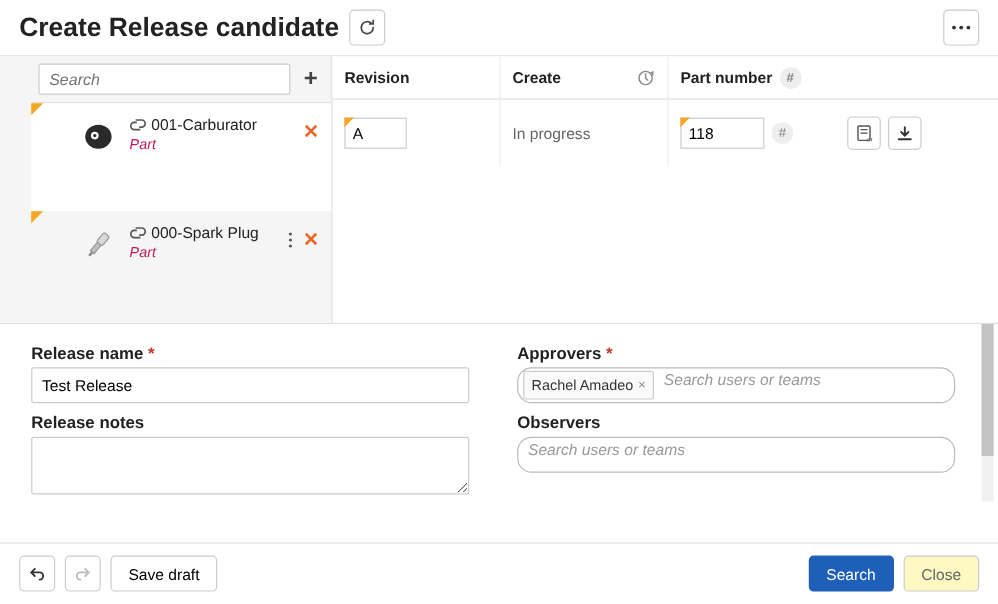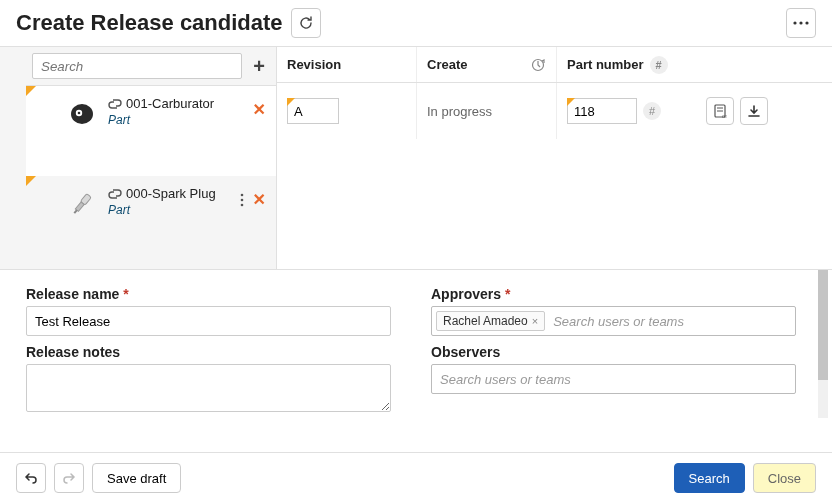--- a/index.html
+++ b/index.html
@@ -12,21 +12,21 @@
 .sidebar { width: 277px; background: #f5f5f5; border-right: 1px solid #e0e0e0; display: flex; flex-direction: column; padding-left: 26px; }
 .search-row { display: flex; align-items: center; padding: 6px; gap: 6px; border-bottom: 1px solid #e0e0e0; }
 .search-input { flex: 1; height: 26px; border: 1px solid #ccc; border-radius: 2px; padding: 0 8px; font-style: italic; color: #999; background: #fff; }
 .add-btn { width: 22px; height: 22px; font-size: 20px; font-weight: bold; color: #444; display: flex; align-items: center; justify-content: center; cursor: pointer; }
 .part-item { position: relative; display: flex; align-items: flex-start; padding: 10px 10px 10px 14px; background: #f5f5f5; height: 90px; }
 .part-item.selected { background: #fff; }
 .corner-flag { position: absolute; left: 0; top: 0; width: 0; height: 0; border-top: 10px solid #f5a623; border-right: 10px solid transparent; }
 .part-thumb { width: 32px; height: 32px; margin: 2px 10px 0 26px; display: flex; align-items: center; justify-content: center; }
 .part-info { flex: 1; }
 .part-name-row { display: flex; align-items: center; gap: 4px; font-size: 13px; color: #222; }
-.part-type { font-size: 12px; color: #0c4a6e; font-style: italic; margin-top: 2px; }
+.part-type { font-size: 12px; color: #be185d; font-style: italic; margin-top: 2px; }
 .part-actions { display: flex; align-items: center; gap: 8px; margin-top: 4px; }
 .remove-x { color: #e8682c; font-size: 16px; font-weight: bold; cursor: pointer; }
 .vdots { color: #555; font-size: 12px; cursor: pointer; }
 .content { flex: 1; display: flex; flex-direction: column; }
 .table-head { display: flex; border-bottom: 1px solid #e0e0e0; height: 36px; align-items: center; background: #fff; }
 .th, .td { padding: 0 10px; display: flex; align-items: center; font-size: 13px; }
 .th { font-weight: 600; color: #222; }
 .col-rev { width: 140px; border-right: 1px solid #eee; height: 100%; }
 .col-state { width: 140px; border-right: 1px solid #eee; height: 100%; justify-content: space-between; }
 .col-part { width: 130px; height: 100%; gap: 6px; }
@@ -38,21 +38,21 @@
 .rev-input, .part-input { width: 52px; height: 26px; border: 1px solid #ccc; padding: 0 6px; font-size: 13px; }
 .part-input { width: 70px; }
 .state-text { color: #666; font-size: 13px; }
 .sq-btn { width: 28px; height: 28px; border: 1px solid #ccc; border-radius: 4px; background: #fff; display: inline-flex; align-items: center; justify-content: center; cursor: pointer; }
 .form-area { display: flex; padding: 16px 26px 6px 26px; gap: 30px; position: relative; }
 .form-col { flex: 1; display: flex; flex-direction: column; }
 .form-label { font-size: 14px; font-weight: 600; color: #222; margin-bottom: 4px; }
 .req-star { color: #c0392b; }
 .text-input { width: 365px; height: 30px; border: 1px solid #ccc; border-radius: 2px; padding: 0 8px; font-size: 13px; margin-bottom: 8px; }
 .textarea { width: 365px; height: 48px; border: 1px solid #ccc; border-radius: 2px; padding: 6px 8px; font-size: 13px; resize: both; }
-.chip-input { width: 365px; min-height: 30px; border: 1px solid #bbb; border-radius: 2px; padding: 2px 4px; display: flex; align-items: center; gap: 4px; margin-bottom: 8px; }
+.chip-input { width: 365px; min-height: 30px; border: 1px solid #bbb; border-radius: 12px; padding: 2px 4px; display: flex; gap: 4px; margin-bottom: 8px; }
 .chip { border: 1px solid #ccc; background: #fafafa; padding: 2px 6px; font-size: 12px; display: flex; align-items: center; gap: 4px; border-radius: 2px; }
 .chip-x { color: #888; font-size: 11px; cursor: pointer; }
 .chip-ph { color: #999; font-style: italic; font-size: 13px; flex: 1; padding-left: 4px; }
 .scrollbar-fake { position: absolute; right: 4px; top: 0; width: 10px; height: 100%; background: #f0f0f0; }
 .scrollbar-thumb { width: 10px; height: 110px; background: #c4c4c4; position: absolute; top: 0; }
 .footer { display: flex; align-items: center; padding: 10px 16px; border-top: 1px solid #e0e0e0; gap: 8px; position: absolute; bottom: 0; left: 0; right: 0; background: #fff; margin-top: 20px; }
 .btn { height: 30px; padding: 0 14px; border: 1px solid #ccc; border-radius: 4px; background: #fff; font-size: 13px; cursor: pointer; }
 .btn-primary { background: #1e5fb7; border-color: #1e5fb7; color: #fff; }
 .btn-muted { background: #fef9c3; border-color: #ccc; color: #666; }
 .footer .spacer { flex: 1; }

